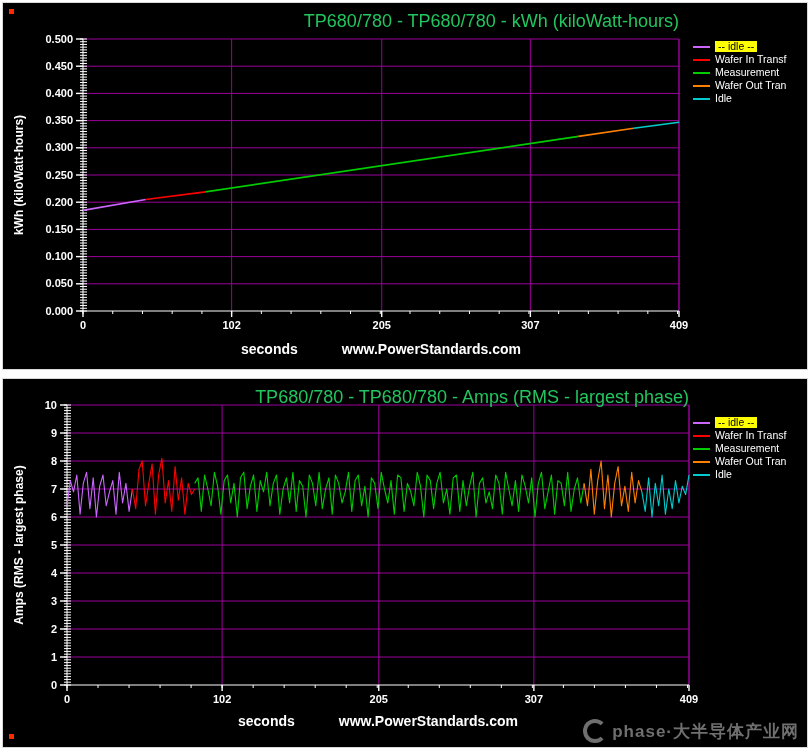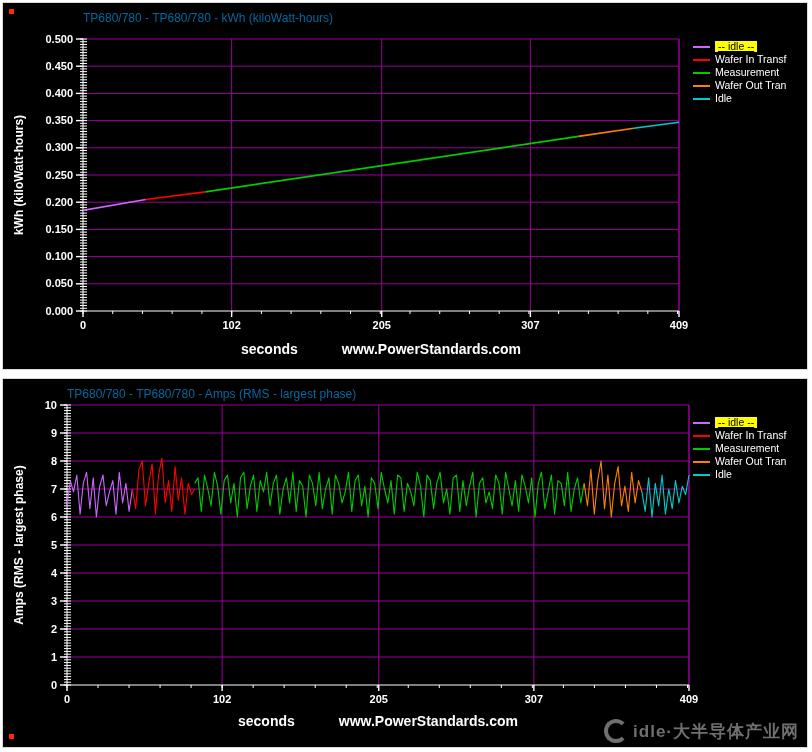--- a/index.html
+++ b/index.html
@@ -1,26 +1,26 @@
 <!DOCTYPE html>
 <html><head>
 <meta charset="utf-8">
 <style>
   html,body{margin:0;padding:0;background:#ffffff;width:812px;height:752px;overflow:hidden;
     font-family:"Liberation Sans",sans-serif;}
   .panel{position:relative;background:#000;width:804px;margin-left:2px;border:1px solid #d9d9d9;}
   #panel-kwh{margin-top:2px;height:366px;margin-bottom:8px;}
   #panel-amps{height:368px;}
   .chart-svg{position:absolute;left:0;top:0;}
-  .chart-title{position:absolute;color:#0369a1;font-size:12px;text-align:left;white-space:nowrap;}
+  .chart-title{position:absolute;color:#22c55e;font-size:18px;text-align:right;white-space:nowrap;}
   .y-label{position:absolute;color:#ffffff;font-size:12px;font-weight:700;white-space:nowrap;
     transform:translate(-50%,-50%) rotate(-90deg);}
   .x-label-row{position:absolute;display:flex;justify-content:center;gap:44px;
     color:#ffffff;font-size:14px;font-weight:700;}
-  .legend{position:absolute;left:690px;top:38px;display:flex;flex-direction:column;gap:2px;text-decoration:underline;}
+  .legend{position:absolute;left:690px;top:38px;display:flex;flex-direction:column;gap:2px;}
   .legend-item{display:flex;align-items:center;gap:5px;height:11px;}
   .swatch{display:inline-block;width:17px;height:2px;flex:0 0 17px;}
   .legend-label{color:#ffffff;font-size:10.5px;line-height:11px;white-space:nowrap;}
   .red-marker{position:absolute;width:5px;height:5px;background:#ff2a00;}
   .watermark{position:absolute;right:8px;bottom:4px;display:flex;align-items:center;gap:5px;
     color:#6f6f6f;font-size:17px;font-weight:700;letter-spacing:1px;}
   .wm-logo{display:inline-block;width:16px;height:16px;border:4px solid #6f6f6f;
     border-right-color:transparent;border-radius:50%;}
 </style>
 </head>
@@ -439,15 +439,15 @@
         <span class="legend-label">Wafer Out Tran</span>
       </div>
       <div class="legend-item">
         <span class="swatch" style="background: rgb(0, 204, 204);"></span>
         <span class="legend-label">Idle</span>
       </div>
     </div>
   <span class="red-marker" style="left:6px;bottom:8px;"></span>
   <div class="watermark">
     <span class="wm-logo"></span>
-    <span>idle·大半导体产业网</span>
+    <span>phase·大半导体产业网</span>
   </div>
 </div>
 
 </body></html>

